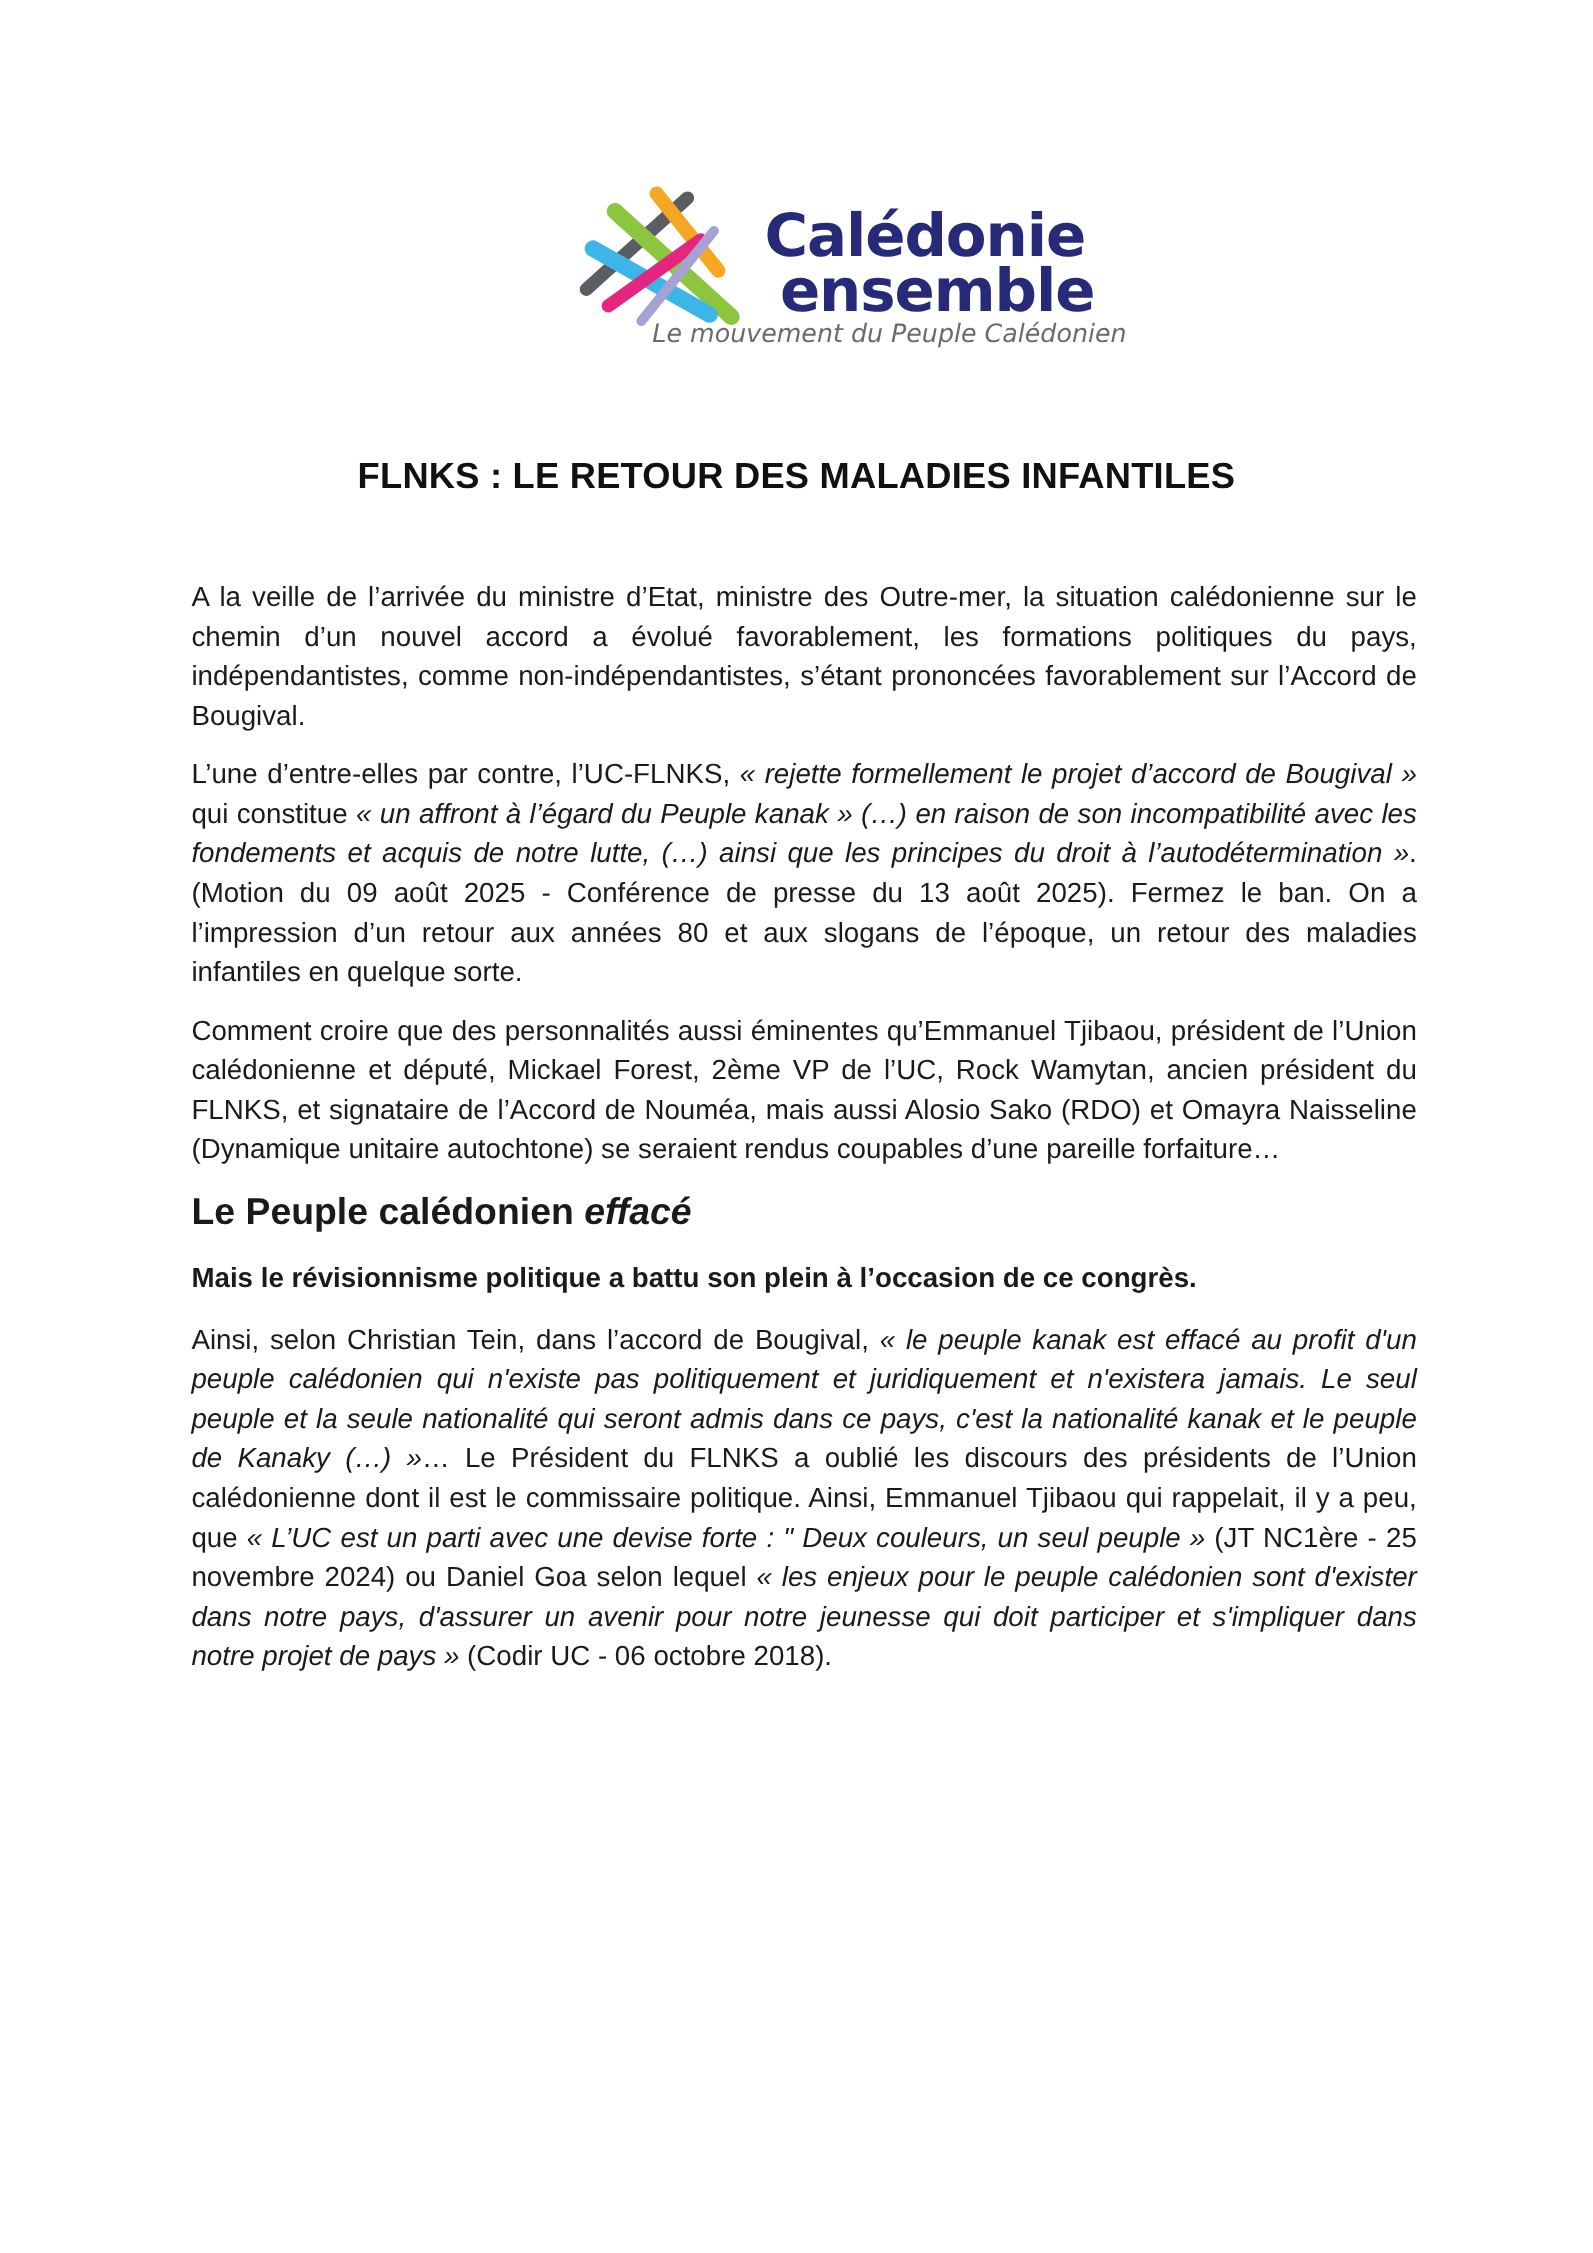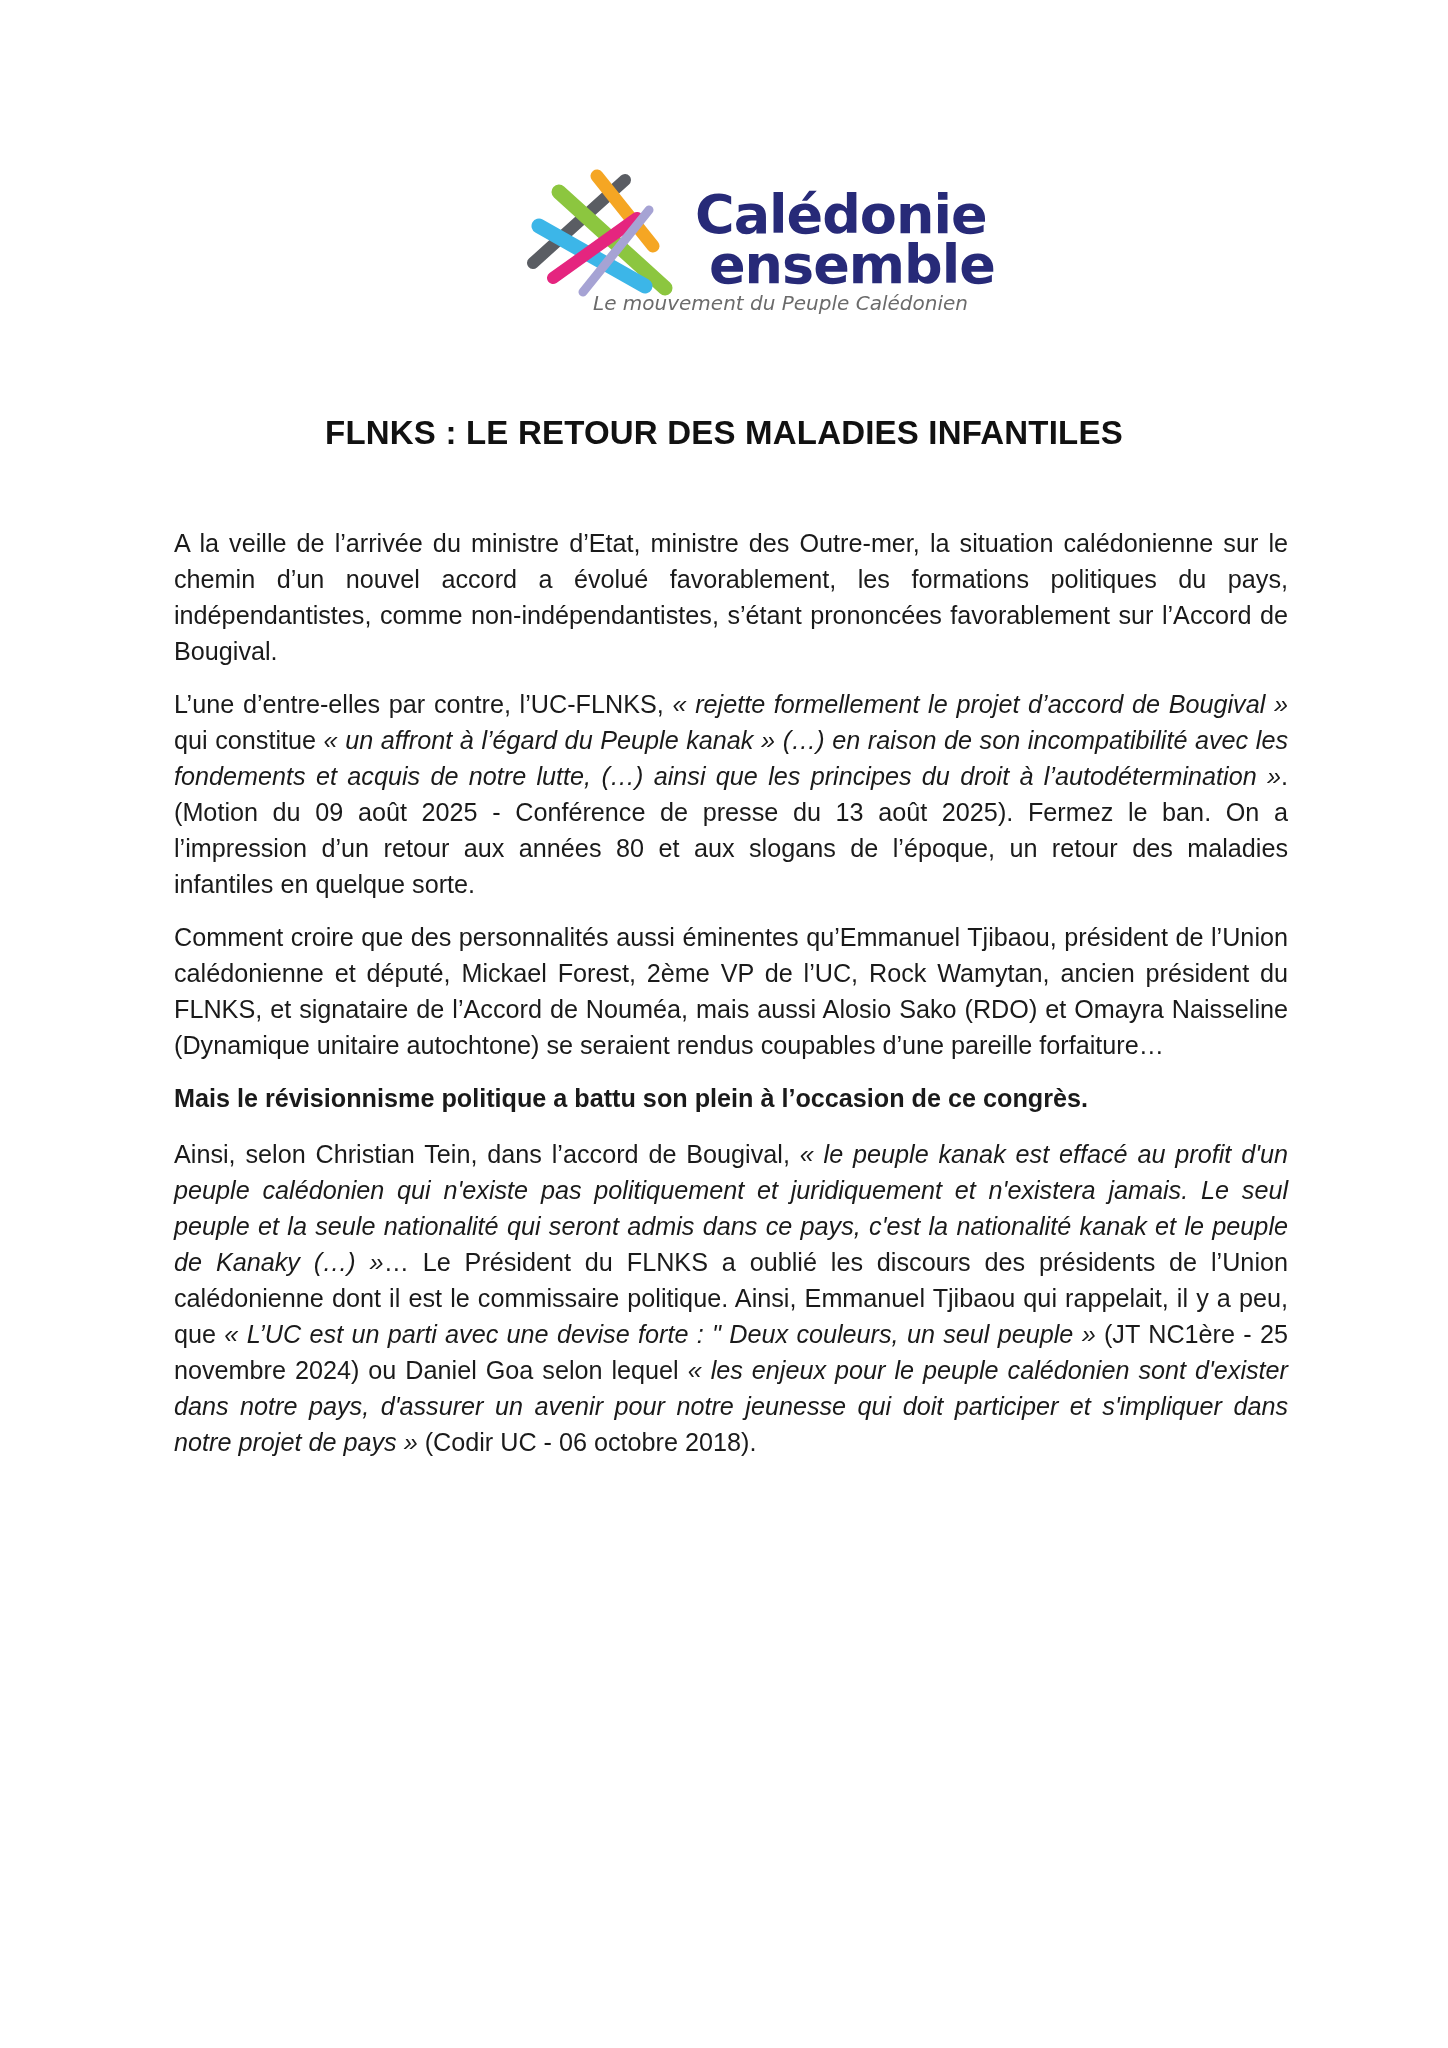--- a/index.html
+++ b/index.html
@@ -35,21 +35,21 @@
       letter-spacing: -1px;
     }
     .logo-name .l2 { display: block; padding-left: 14px; }
     .logo-tagline {
       position: absolute;
       left: 68px;
       top: 123px;
       font-family: "DejaVu Sans", sans-serif;
       font-style: italic;
       color: #6b6b6b;
-      font-size: 20px;
+      font-size: 23px;
       white-space: nowrap;
     }
     .title {
       position: absolute;
       left: 0;
       width: 1448px;
       top: 414px;
       text-align: center;
       font-weight: bold;
       font-size: 33px;
@@ -107,17 +107,18 @@
 <div class="title">FLNKS : LE RETOUR DES MALADIES INFANTILES</div>
 
 <div class="content">
   <p class="para">A la veille de l’arrivée du ministre d’Etat, ministre des Outre-mer, la situation calédonienne sur le chemin d’un nouvel accord a évolué favorablement, les formations politiques du pays, indépendantistes, comme non-indépendantistes, s’étant prononcées favorablement sur l’Accord de Bougival.</p>
 
   <p class="para"><span>L’une d’entre-elles par contre, l’UC-FLNKS, </span><em>« rejette formellement le projet d’accord de Bougival »</em><span> qui constitue </span><em>« un affront à l’égard du Peuple kanak » (…) en raison de son incompatibilité avec les fondements et acquis de notre lutte, (…) ainsi que les principes du droit à l’autodétermination »</em><span>. (Motion du 09 août 2025 - Conférence de presse du 13 août 2025). Fermez le ban. On a l’impression d’un retour aux années 80 et aux slogans de l’époque, un retour des maladies infantiles en quelque sorte.</span></p>
 
 
   <p class="para">Comment croire que des personnalités aussi éminentes qu’Emmanuel Tjibaou, président de l’Union calédonienne et député, Mickael Forest, 2ème VP de l’UC, Rock Wamytan, ancien président du FLNKS, et signataire de l’Accord de Nouméa, mais aussi Alosio Sako (RDO) et Omayra Naisseline (Dynamique unitaire autochtone) se seraient rendus coupables d’une pareille forfaiture…</p>
 
+  <h2 class="section"><span>Le Peuple calédonien </span><em>effacé</em></h2>
 
   <p class="lead">Mais le révisionnisme politique a battu son plein à l’occasion de ce congrès.</p>
 
   <p class="para"><span>Ainsi, selon Christian Tein, dans l’accord de Bougival, </span><em>« le peuple kanak est effacé au profit d'un peuple calédonien qui n'existe pas politiquement et juridiquement et n'existera jamais. Le seul peuple et la seule nationalité qui seront admis dans ce pays, c'est la nationalité kanak et le peuple de Kanaky (…) »</em><span>… Le Président du FLNKS a oublié les discours des présidents de l’Union calédonienne dont il est le commissaire politique. Ainsi, Emmanuel Tjibaou qui rappelait, il y a peu, que </span><em>« L’UC est un parti avec une devise forte : " Deux couleurs, un seul peuple »</em><span> (JT NC1ère - 25 novembre 2024) ou Daniel Goa selon lequel </span><em>« les enjeux pour le peuple calédonien sont d'exister dans notre pays, d'assurer un avenir pour notre jeunesse qui doit participer et s'impliquer dans notre projet de pays »</em><span> (Codir UC - 06 octobre 2018).</span></p>
 </div>
 
 </body></html>

